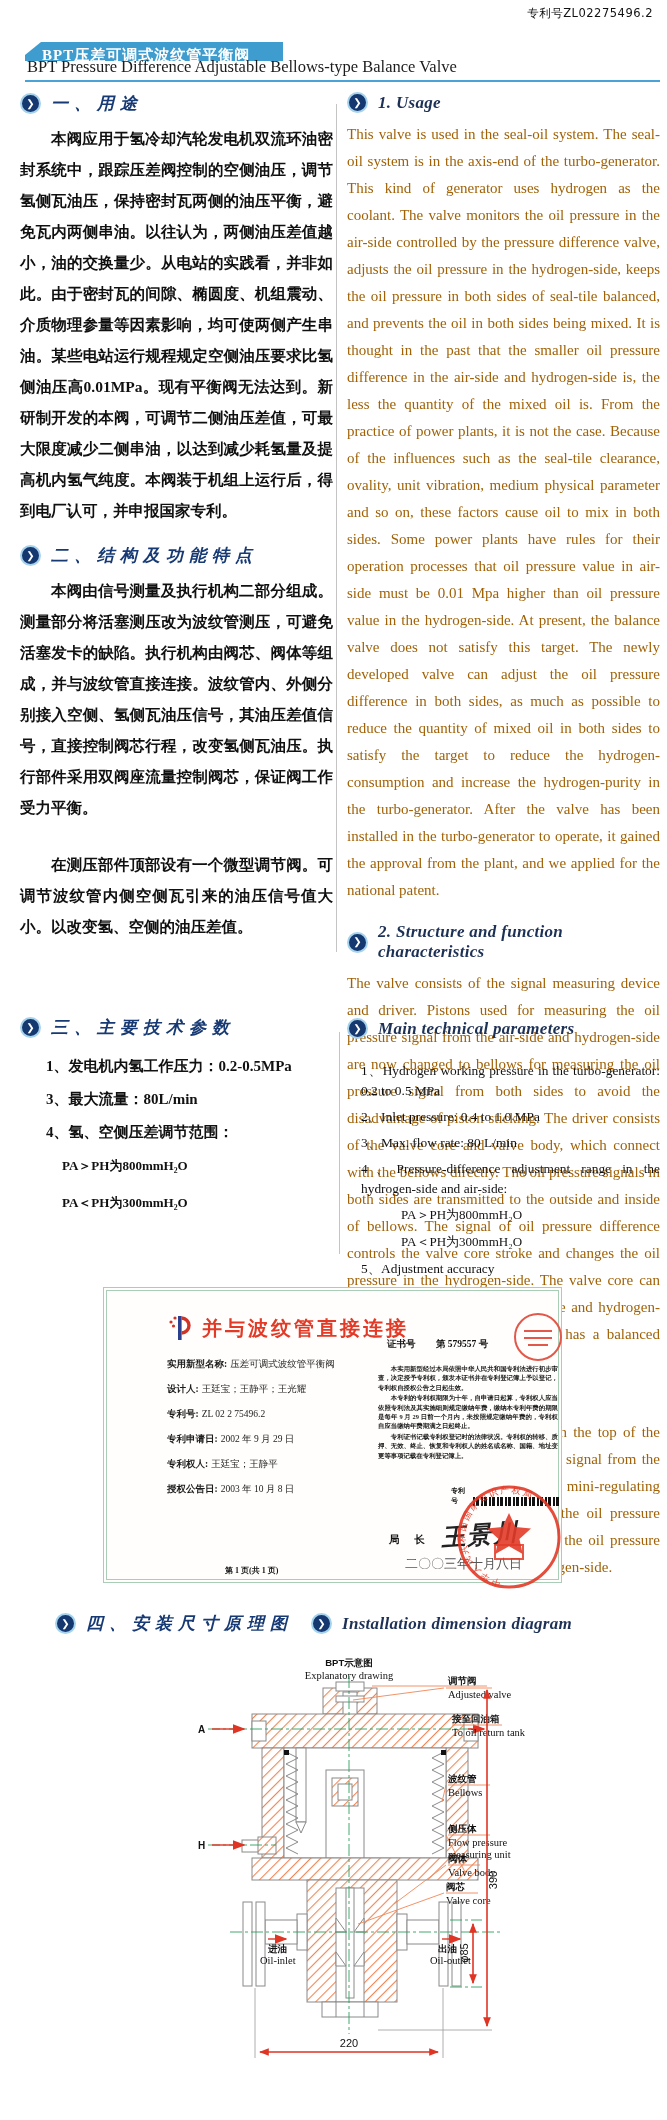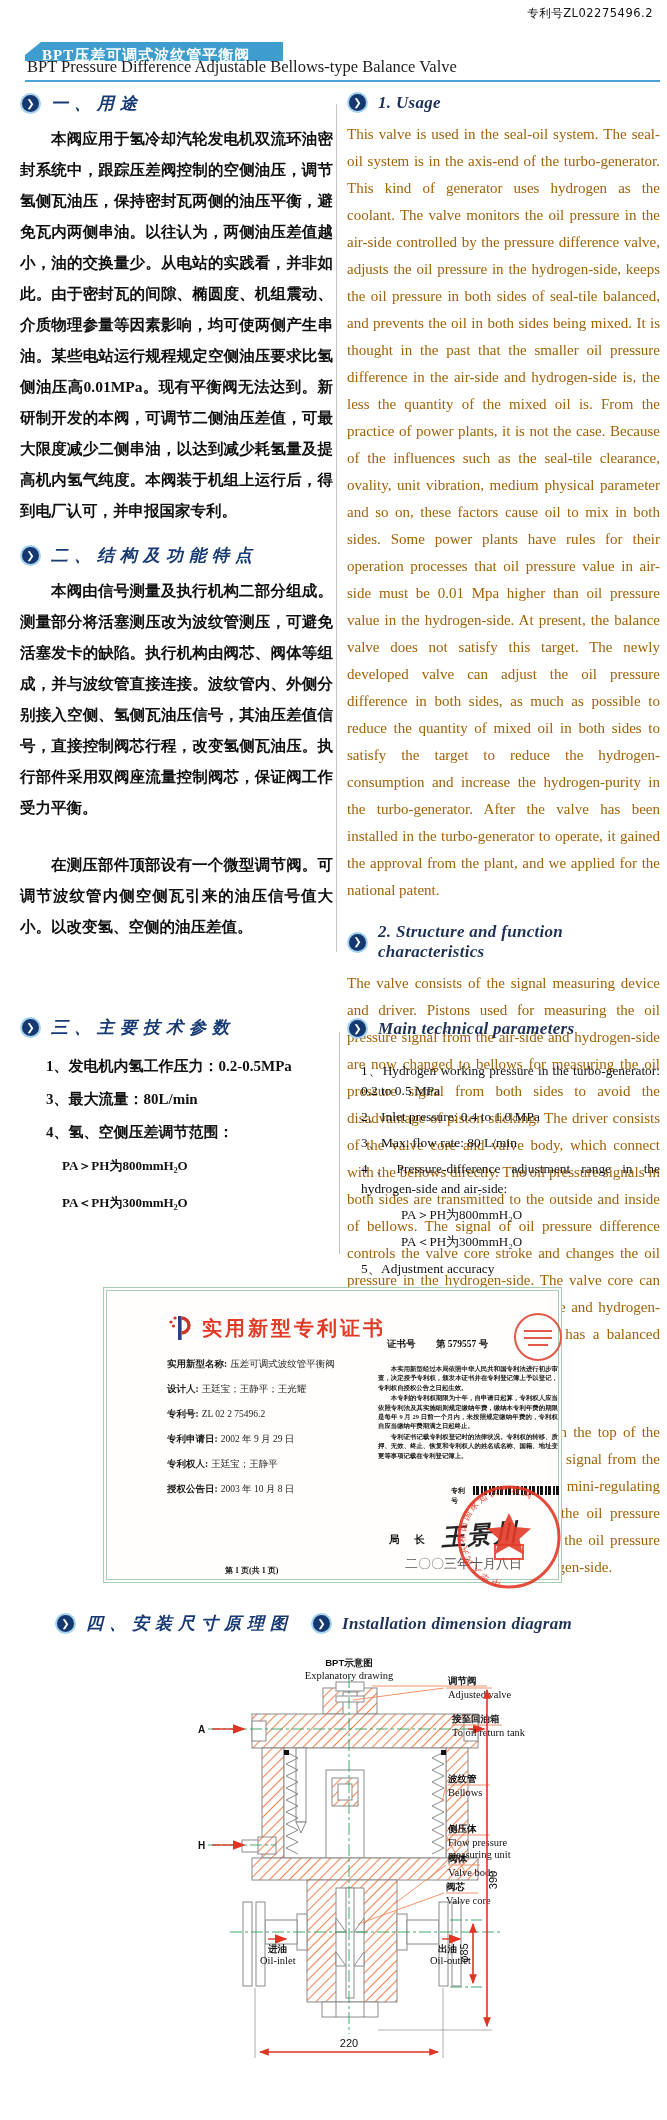--- a/index.html
+++ b/index.html
@@ -45,21 +45,21 @@
   .cert-title-row{position:absolute;top:22px;left:60px;display:flex;align-items:center;gap:9px;}
   .cert-title{color:#e23a26;font-weight:700;font-size:20px;letter-spacing:3px;}
   .cert-fields{position:absolute;top:68px;left:60px;width:190px;}
   .cert-frow{margin-bottom:15px;font-size:9.5px;line-height:10px;color:#1c1c1c;}
   .cert-frow b{font-weight:700;margin-right:3px;}
   .cert-no{position:absolute;top:47px;left:280px;font-size:9.5px;font-weight:700;}
   .cert-no .v{margin-left:18px;}
   .cert-paras{position:absolute;top:73px;left:271px;width:180px;font-size:6.4px;
         line-height:9.4px;text-align:justify;font-weight:700;color:#1a1a1a;}
   .cert-paras p{margin:0 0 1px 0;text-indent:2em;}
-  .cert-bar{position:absolute;top:195px;left:344px;display:flex;align-items:flex-start;gap:3px;}
+  .cert-bar{position:absolute;top:195px;left:344px;display:flex;align-items:flex-end;gap:3px;}
   .cert-bar .lbl{font-size:7px;font-weight:700;}
   .barcode{width:100px;height:9px;background:repeating-linear-gradient(90deg,#111 0 2px,
         #fff 2px 3px,#111 3px 6px,#fff 6px 8px);}
   .director{position:absolute;top:228px;left:282px;display:flex;align-items:baseline;gap:10px;}
   .director .lbl{font-size:10.5px;font-weight:700;letter-spacing:6px;}
   .signature{font-size:24px;font-style:italic;font-weight:700;transform:rotate(-4deg);
         color:#222;letter-spacing:2px;}
   .cert-date{position:absolute;top:264px;left:298px;font-size:13px;color:#555;}
   .seal{position:absolute;top:192px;left:348px;}
   .stamp{position:absolute;top:20px;left:405px;}
@@ -154,21 +154,21 @@
 
   <div class="cert">
     <div class="cert-title-row">
       <svg class="cert-logo" width="26" height="30" viewBox="0 0 26 30">
         <circle cx="4" cy="9" r="1.6" fill="#d03428"></circle>
           <circle cx="8" cy="5" r="1.6" fill="#d03428"></circle>
         <circle cx="6.5" cy="13" r="1.6" fill="#d03428"></circle>
         <rect x="11" y="3" width="3.6" height="24" fill="#2b3f8f"></rect>
         <path d="M14.5 5 a7.5 7.5 0 1 1 0 15" fill="none" stroke="#d03428" stroke-width="3.4"></path>
       </svg>
-      <span class="cert-title">实用新型专利证书</span>
+      <span class="cert-title">并与波纹管直接连接</span>
     </div>
 
     <div class="cert-fields">
       <div class="cert-frow"><b>实用新型名称:</b><span>压差可调式波纹管平衡阀</span></div>
       <div class="cert-frow"><b>设计人:</b><span>王廷宝；王静平；王光耀</span></div>
       <div class="cert-frow"><b>专利号:</b><span>ZL 02 2 75496.2</span></div>
       <div class="cert-frow"><b>专利申请日:</b><span>2002 年 9 月 29 日</span></div>
       <div class="cert-frow"><b>专利权人:</b><span>王廷宝；王静平</span></div>
       <div class="cert-frow"><b>授权公告日:</b><span>2003 年 10 月 8 日</span></div>
     </div>

